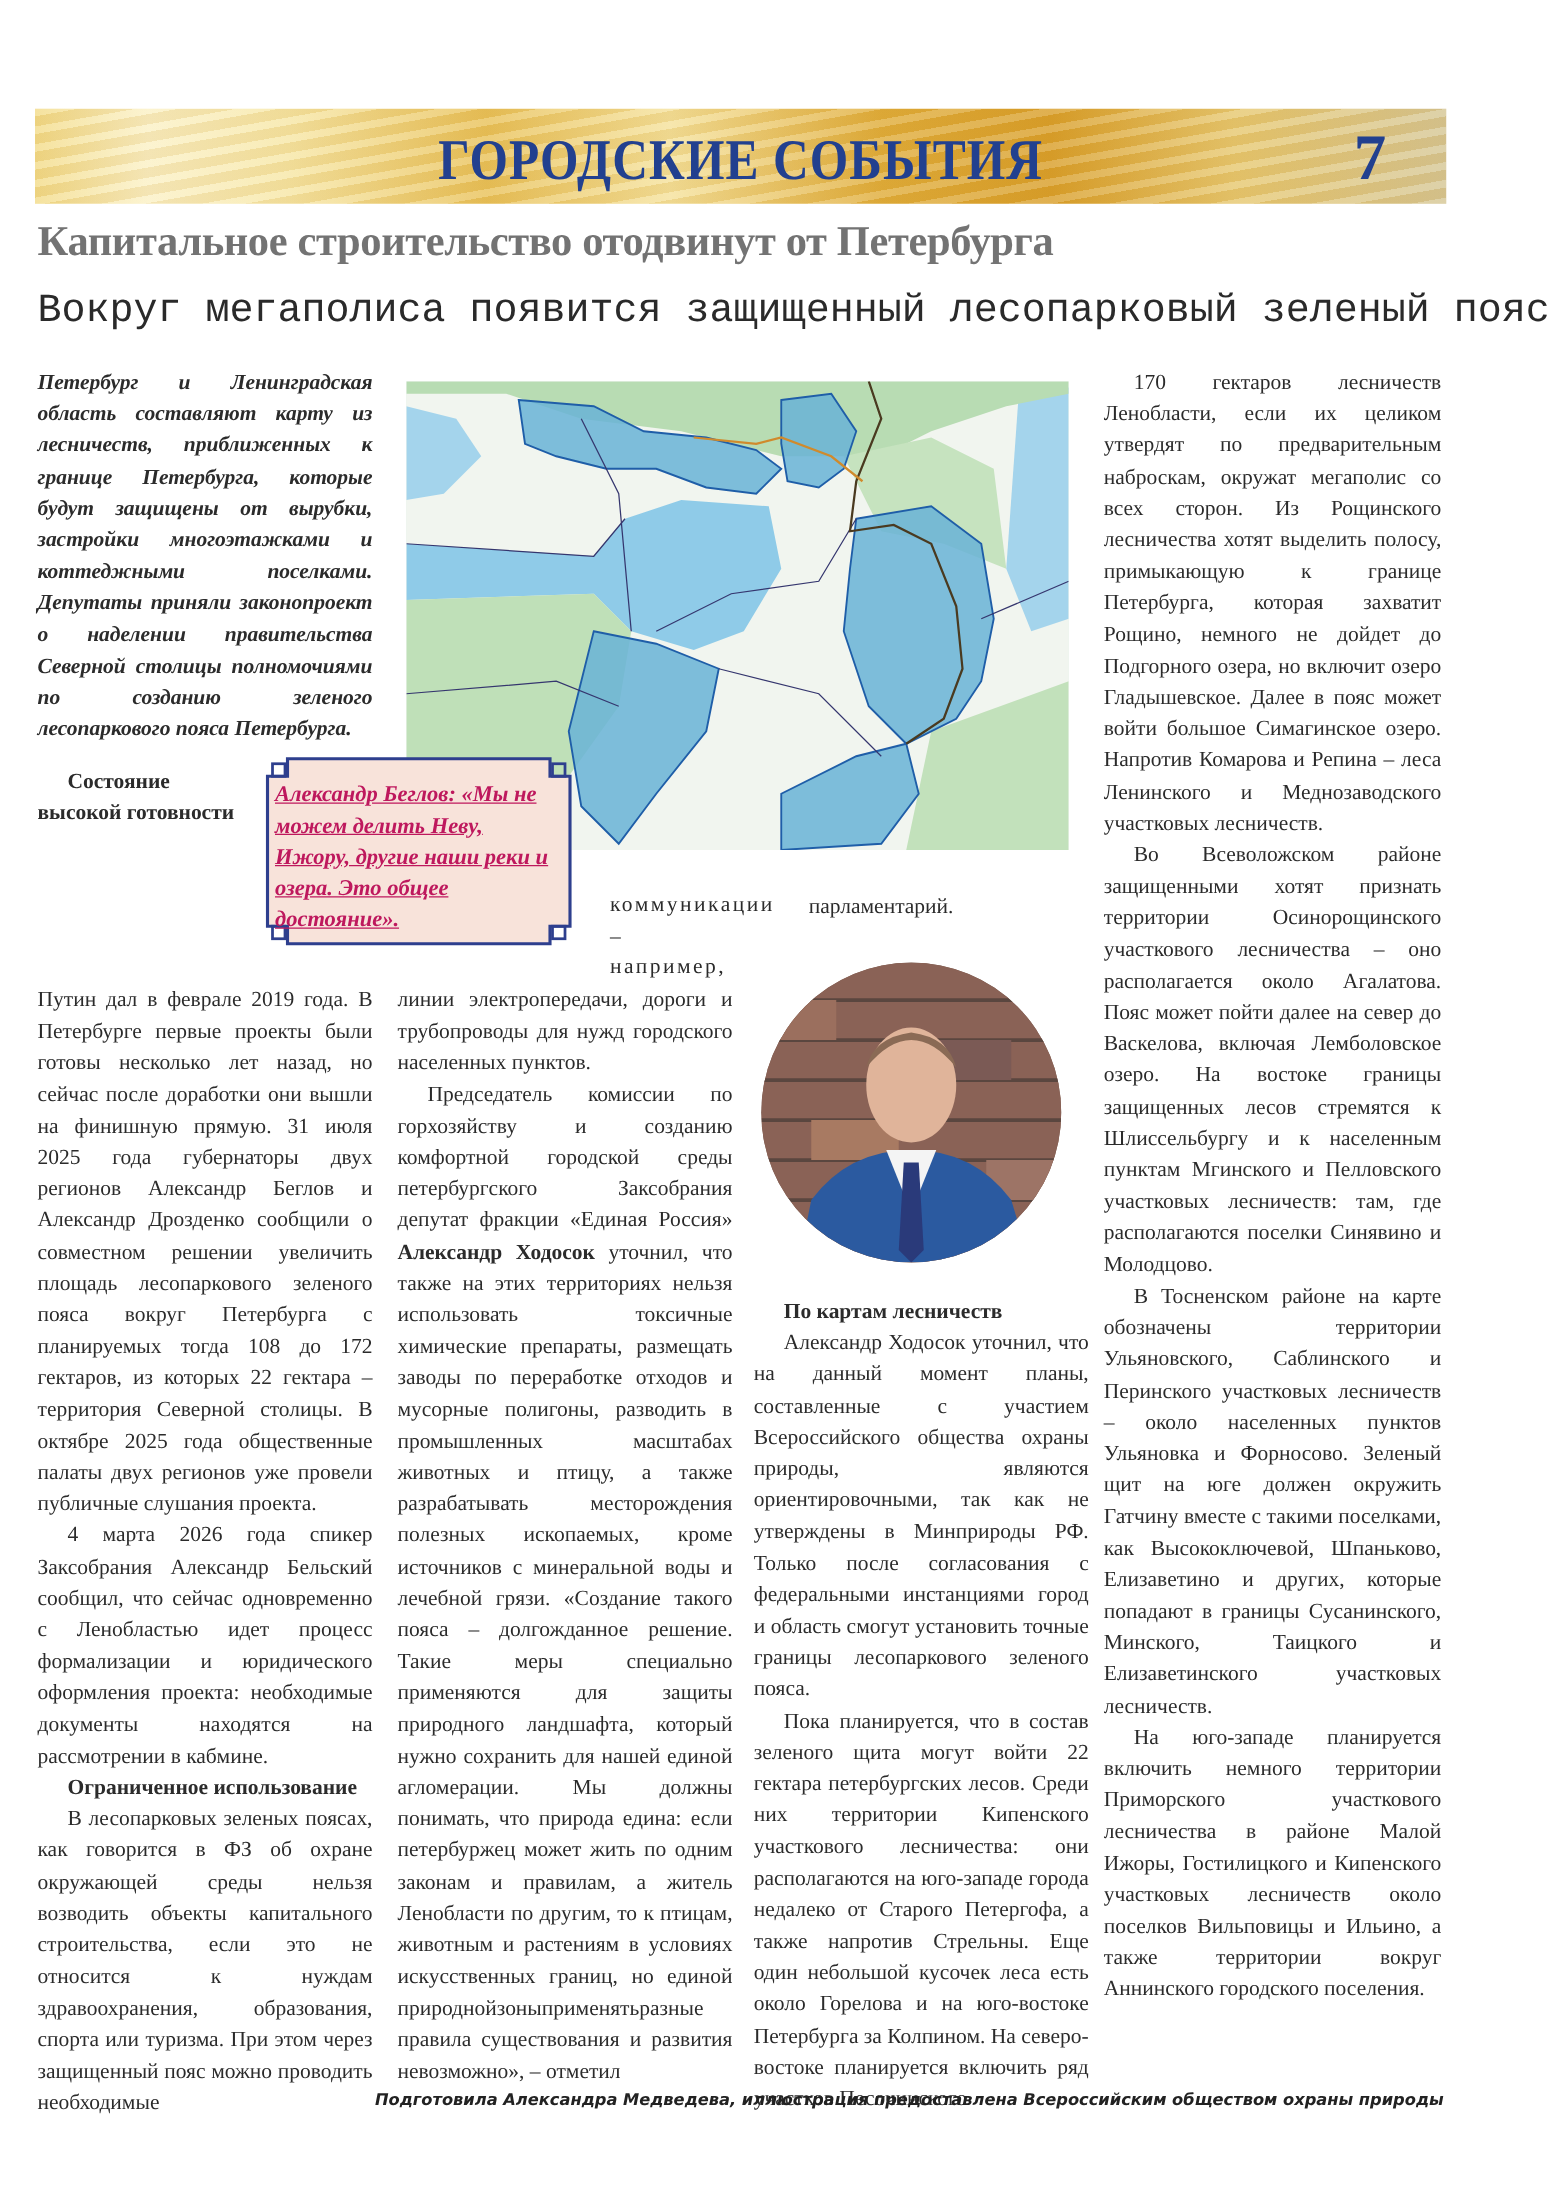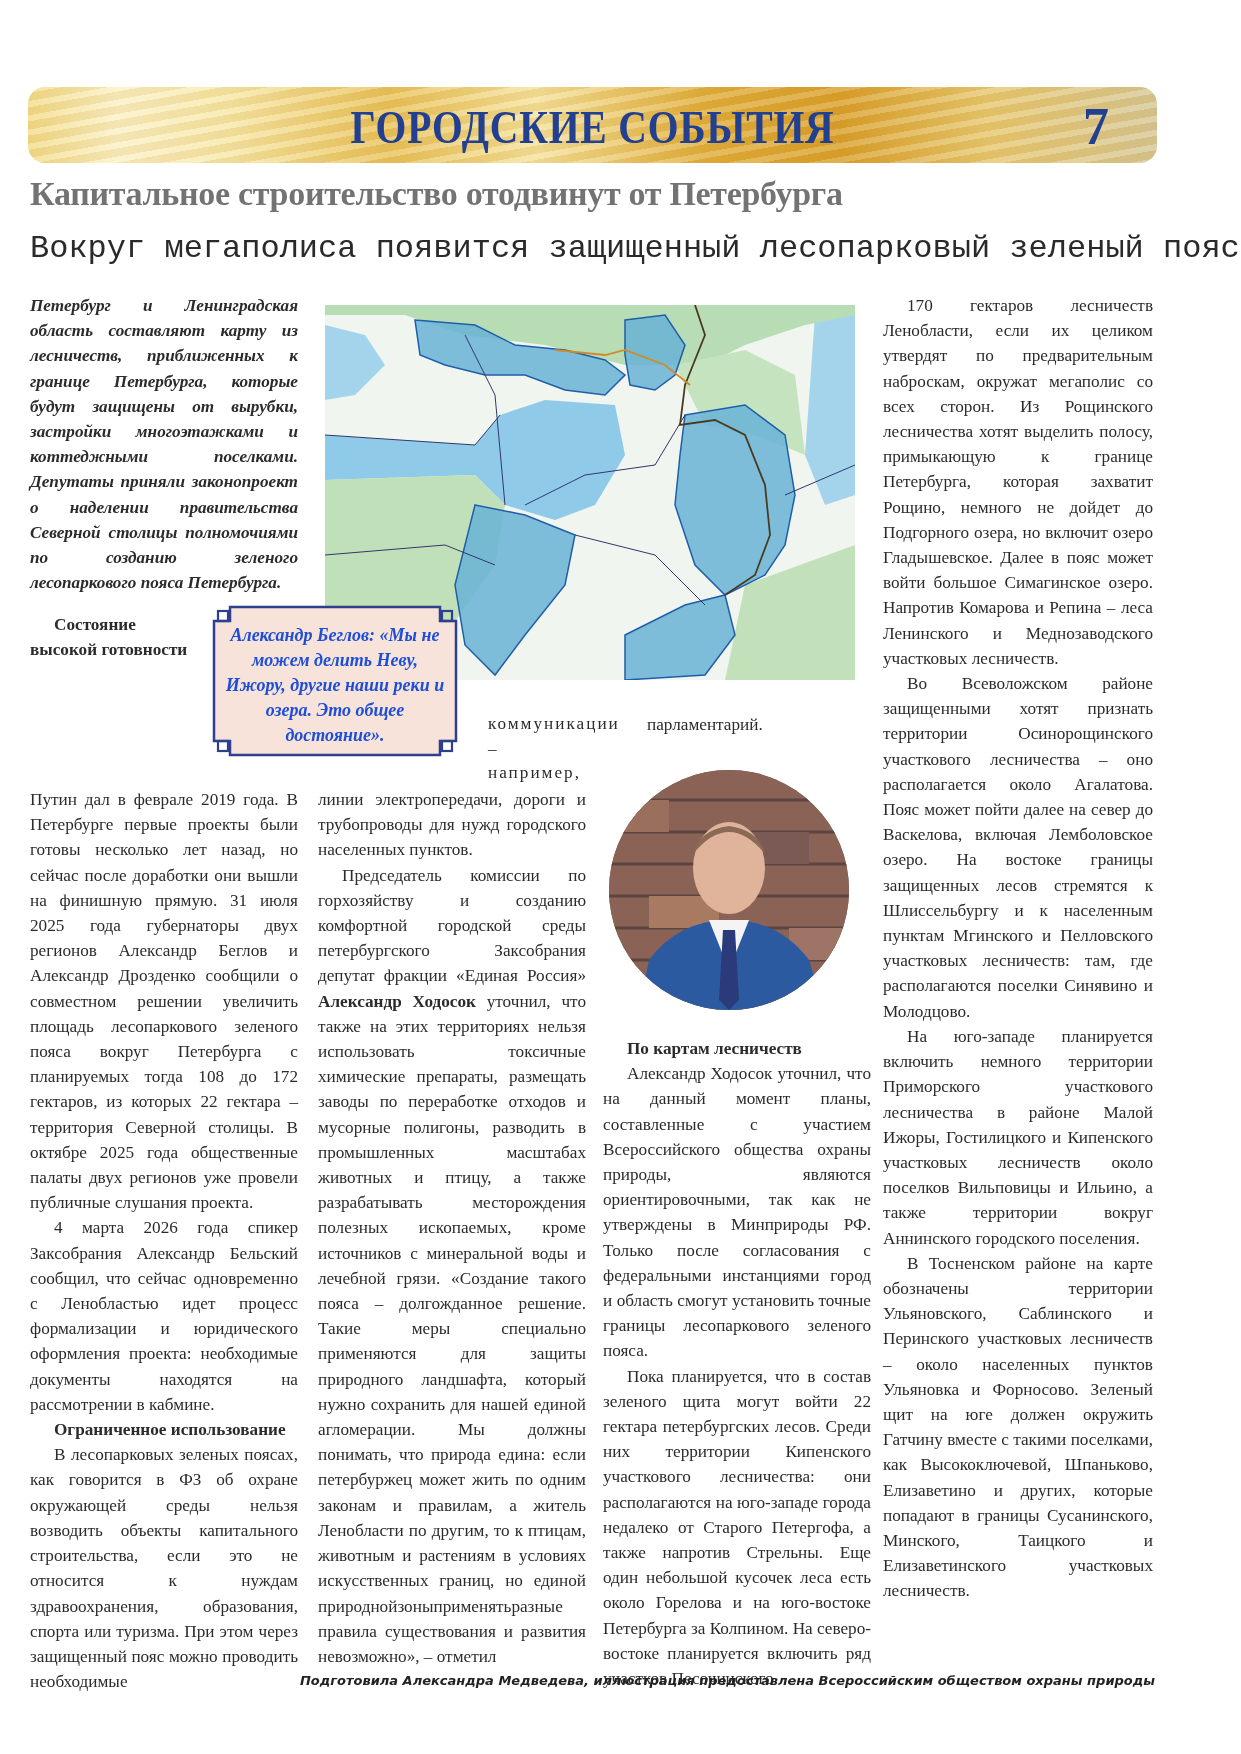--- a/index.html
+++ b/index.html
@@ -1,21 +1,21 @@
 <!DOCTYPE html>
 <html><head>
 <meta charset="utf-8">
 <style>
   html, body { margin: 0; padding: 0; background: #ffffff; }
   body { width: 1241px; height: 1754px; position: relative; overflow: hidden;
          font-family: "Liberation Serif", "DejaVu Serif", serif; color: #2b2b2b; }
 
   .banner { position: absolute; left: 28px; top: 87px; width: 1129px; height: 76px;
             background: linear-gradient(90deg, #f3dc8a 0%, #fbf1c6 8%, #f7e7a6 18%, #e9c25a 32%, #f5e29c 45%, #e0ad3a 60%, #d99f2a 72%, #e7c870 85%, #d6c796 100%);
-            overflow: hidden; border-radius: 17px; }
+            overflow: hidden; }
   .banner::before { content: ""; position: absolute; inset: 0;
             background: repeating-linear-gradient(170deg, rgba(255,255,255,0.18) 0 6px, rgba(180,120,20,0.10) 6px 14px); }
   .banner-title { position: absolute; left: 0; right: 0; top: 14px; text-align: center;
             font-family: "Liberation Serif", serif; font-weight: bold; font-size: 46px;
             color: #22408f; letter-spacing: 1px; transform: scaleX(0.86); }
   .page-number { position: absolute; right: 48px; top: 10px; font-size: 52px; font-weight: bold; color: #22408f; }
 
   .headline { position: absolute; left: 30px; top: 175px; font-size: 34px; font-weight: bold;
               color: #737373; letter-spacing: -0.3px; white-space: nowrap; }
   .subheadline { position: absolute; left: 30px; top: 230px; font-size: 32px; color: #2a2a2a; white-space: nowrap; font-family: Liberation Mono, monospace; }
@@ -38,22 +38,22 @@
 
   #col4 { left: 883px; top: 293px; width: 270px; }
 
   .map { position: absolute; left: 325px; top: 305px; width: 530px; height: 375px; overflow: hidden;
          background: #e9f2ea; }
   .photo { position: absolute; left: 609px; top: 770px; width: 240px; height: 240px; border-radius: 50%;
            overflow: hidden; background: #7a5a4e; }
 
   .quote-box { position: absolute; left: 208px; top: 603px; width: 254px; height: 156px; }
   .quote-box svg { position: absolute; left: 0; top: 0; }
-  .quote-text { position: absolute; left: 12px; right: 12px; top: 20px; text-align: center;
-                font-style: italic; font-weight: bold; font-size: 18px; line-height: 25px; color: #1d4ed8; }
+  .quote-text { position: absolute; left: 12px; right: 12px; top: 20px; text-align: left;
+                font-style: italic; font-weight: bold; font-size: 18px; line-height: 25px; color: #be185d; text-decoration: underline; }
 
   .credit { position: absolute; right: 86px; top: 1673px; font-family: "DejaVu Sans", sans-serif;
             font-style: italic; font-weight: bold; font-size: 13px; color: #222; white-space: nowrap; }
 </style>
 </head>
 <body>
 
 <div class="banner">
   <div class="banner-title">ГОРОДСКИЕ СОБЫТИЯ</div>
   <div class="page-number">7</div>
@@ -156,17 +156,17 @@
 </div>
 <div class="col" id="col3b">
   <p class="sub">По картам лесничеств</p>
   <p>Александр Ходосок уточнил, что на данный момент планы, составленные с участием Всероссийского общества охраны природы, являются ориентировочными, так как не утверждены в Минприроды РФ. Только после согласования с федеральными инстанциями город и область смогут установить точные границы лесопаркового зеленого пояса.</p>
   <p>Пока планируется, что в состав зеленого щита могут войти 22 гектара петербургских лесов. Среди них территории Кипенского участкового лесничества: они располагаются на юго-западе города недалеко от Старого Петергофа, а также напротив Стрельны. Еще один небольшой кусочек леса есть около Горелова и на юго-востоке Петербурга за Колпином. На северо-востоке планируется включить ряд участков Песочинского</p>
 </div>
 
 <div class="col" id="col4">
   <p>170 гектаров лесничеств Ленобласти, если их целиком утвердят по предварительным наброскам, окружат мегаполис со всех сторон. Из Рощинского лесничества хотят выделить полосу, примыкающую к границе Петербурга, которая захватит Рощино, немного не дойдет до Подгорного озера, но включит озеро Гладышевское. Далее в пояс может войти большое Симагинское озеро. Напротив Комарова и Репина – леса Ленинского и Меднозаводского участковых лесничеств.</p>
   <p>Во Всеволожском районе защищенными хотят признать территории Осинорощинского участкового лесничества – оно располагается около Агалатова. Пояс может пойти далее на север до Васкелова, включая Лемболовское озеро. На востоке границы защищенных лесов стремятся к Шлиссельбургу и к населенным пунктам Мгинского и Пелловского участковых лесничеств: там, где располагаются поселки Синявино и Молодцово.</p>
+  <p>В Тосненском районе на карте обозначены территории Ульяновского, Саблинского и Перинского участковых лесничеств – около населенных пунктов Ульяновка и Форносово. Зеленый щит на юге должен окружить Гатчину вместе с такими поселками, как Высокоключевой, Шпаньково, Елизаветино и других, которые попадают в границы Сусанинского, Минского, Таицкого и Елизаветинского участковых лесничеств.</p>
   <p>На юго-западе планируется включить немного территории Приморского участкового лесничества в районе Малой Ижоры, Гостилицкого и Кипенского участковых лесничеств около поселков Вильповицы и Ильино, а также территории вокруг Аннинского городского поселения.</p>
-  <p>В Тосненском районе на карте обозначены территории Ульяновского, Саблинского и Перинского участковых лесничеств – около населенных пунктов Ульяновка и Форносово. Зеленый щит на юге должен окружить Гатчину вместе с такими поселками, как Высокоключевой, Шпаньково, Елизаветино и других, которые попадают в границы Сусанинского, Минского, Таицкого и Елизаветинского участковых лесничеств.</p>
 </div>
 
 <div class="credit">Подготовила Александра Медведева, иллюстрация предоставлена Всероссийским обществом охраны природы</div>
 
 </body></html>

